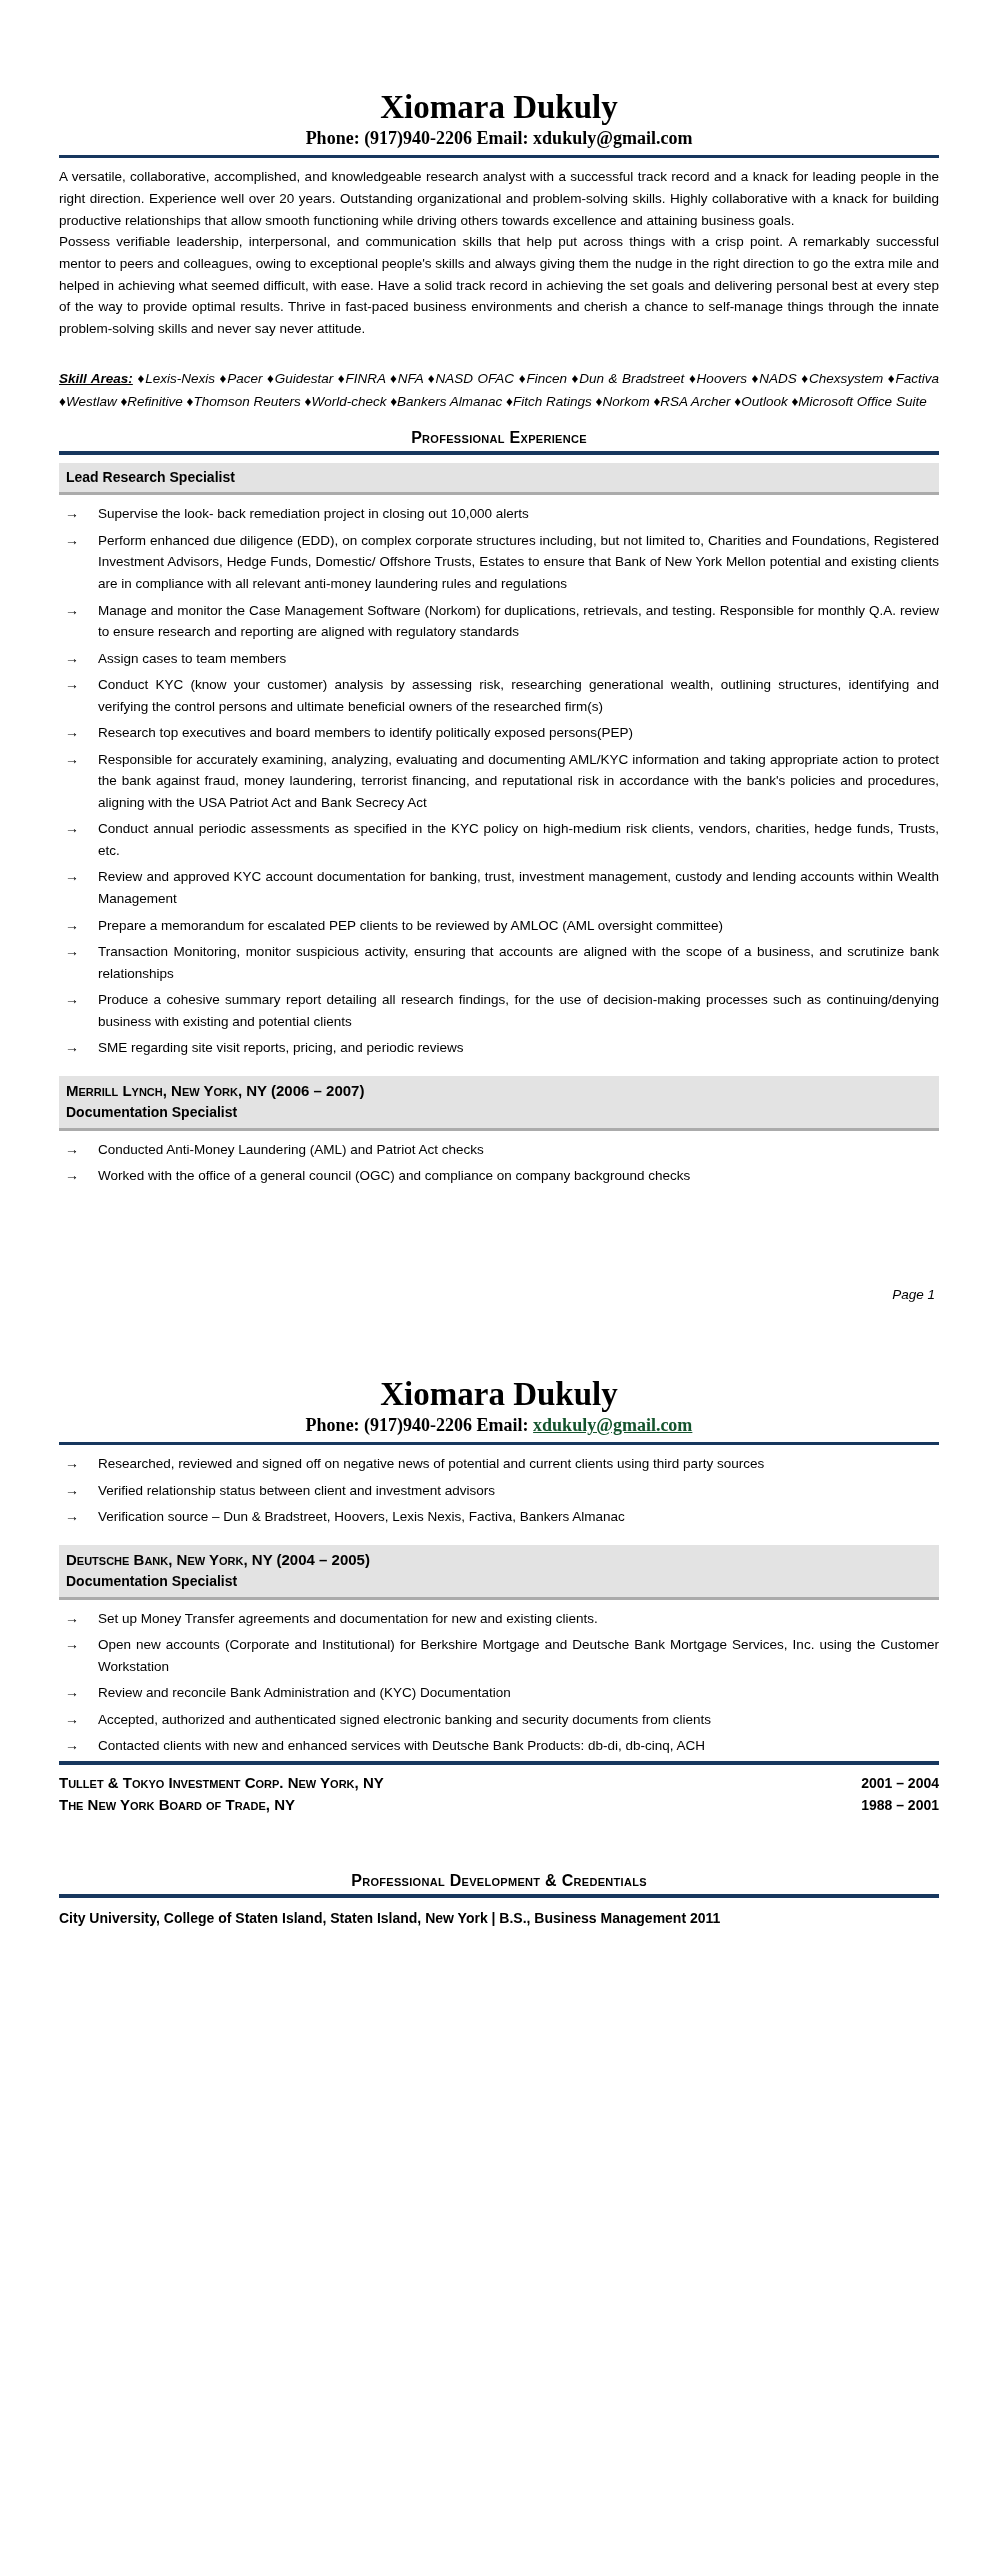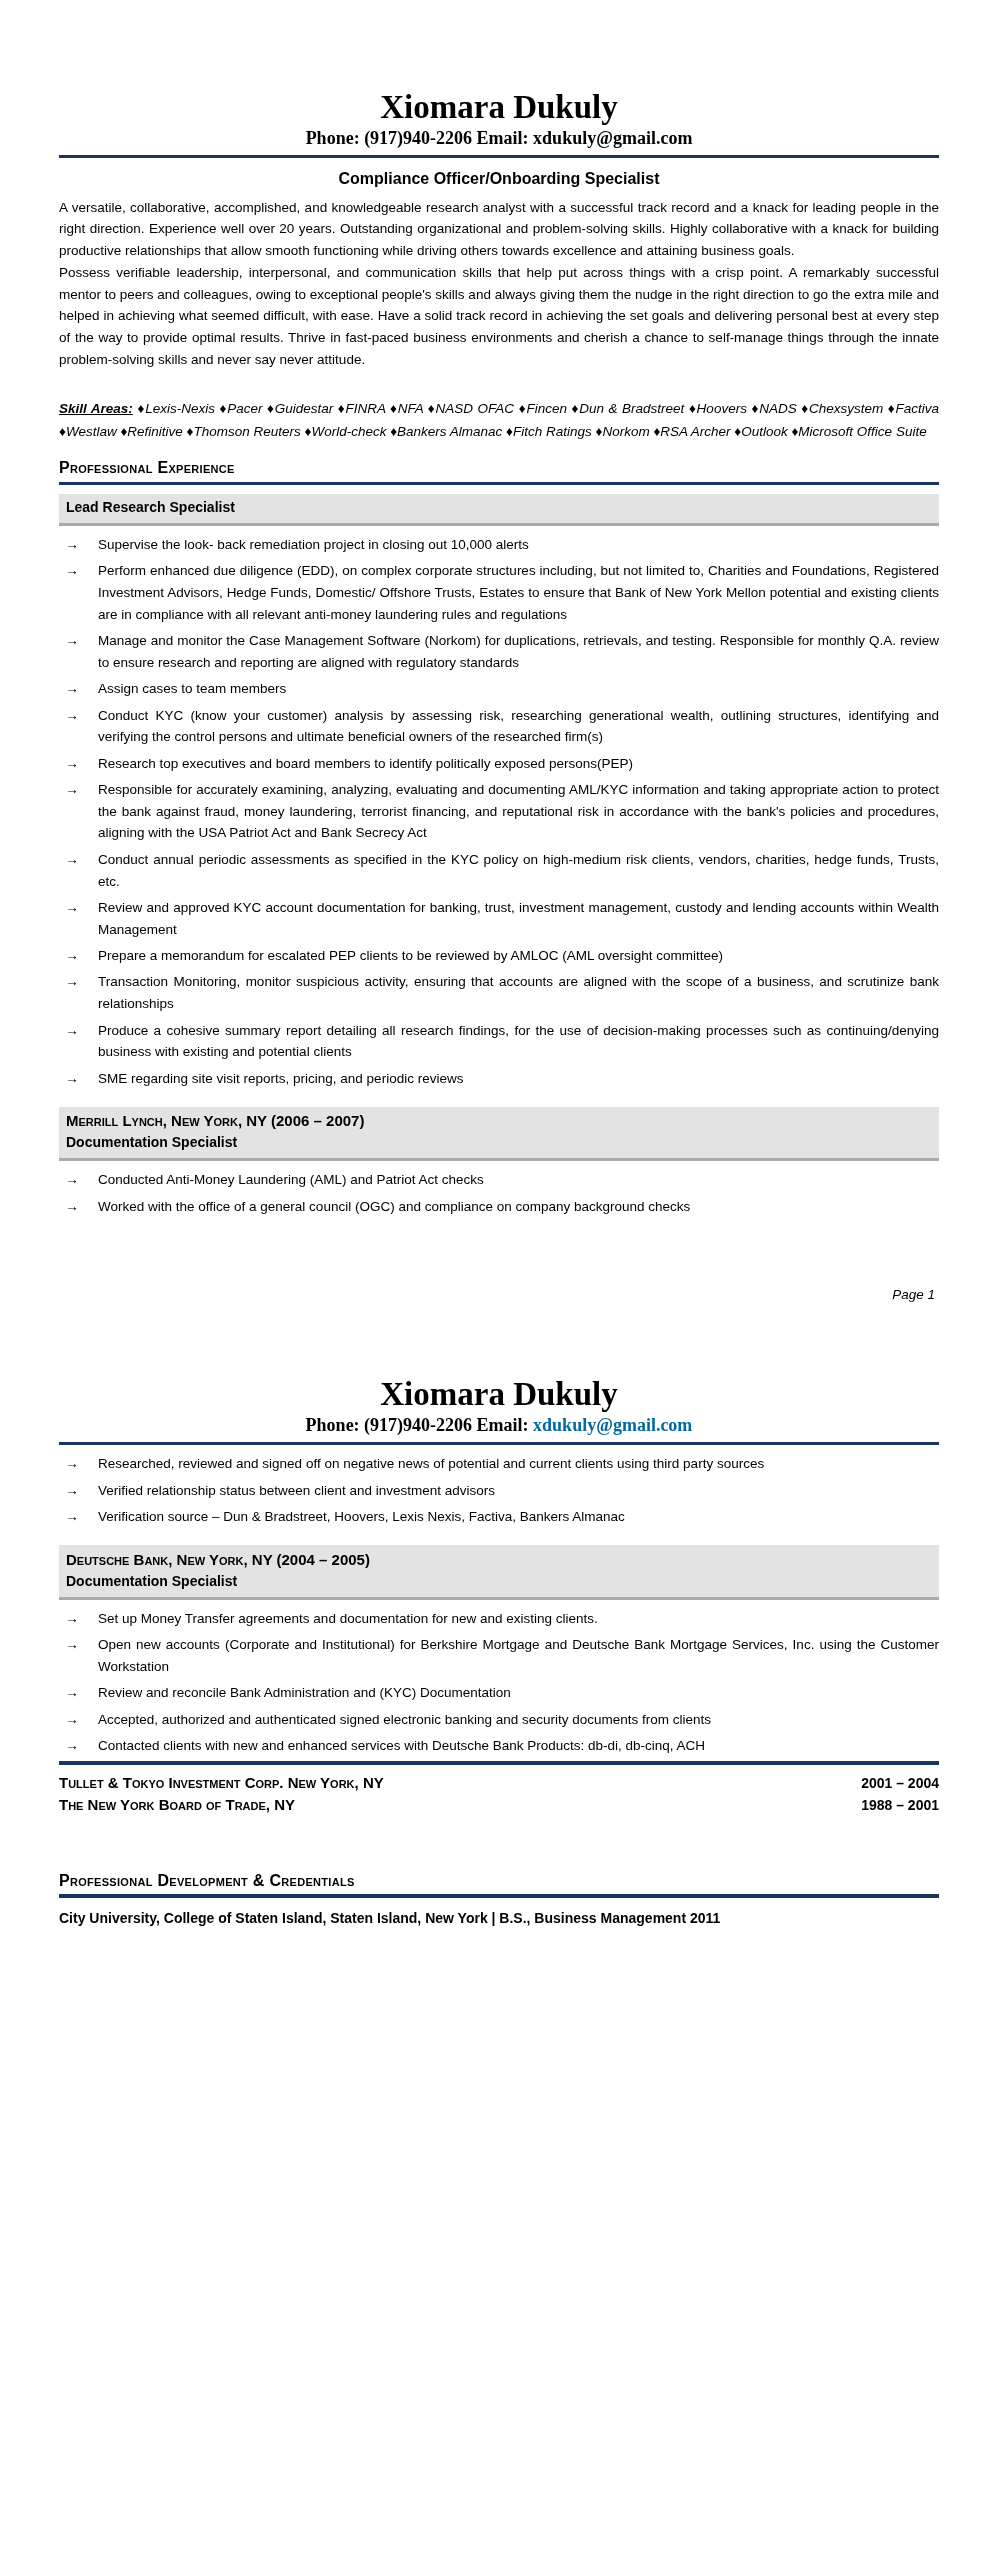--- a/index.html
+++ b/index.html
@@ -4,29 +4,29 @@
 <style>
   html,body{margin:0;padding:0;background:#ffffff;}
   body{width:995px;font-family:"Liberation Sans",sans-serif;color:#000;}
   .page{position:relative;width:995px;height:1288px;box-sizing:border-box;
         padding:0 56px 0 59px;overflow:hidden;background:#fff;margin-top:40px;}
   .name{margin:0;font-family:"Liberation Serif",serif;font-weight:700;
         font-size:33px;line-height:36px;text-align:center;}
   .pt1{padding-top:49px;} .pt2{padding-top:8.2px;}
   .contact{font-family:"Liberation Serif",serif;font-weight:700;
         font-size:18px;line-height:26px;text-align:center;}
-  .contact a{color:#0369a1;cursor:pointer;}
+  .contact a{color:#14532d;text-decoration:underline;cursor:pointer;}
   .rule{height:3.5px;background:#17375E;margin-top:3.5px;}
   .role{font-weight:700;font-size:16px;line-height:20px;text-align:center;margin-top:10.5px;}
   .summary p{margin:0;font-size:13.5px;line-height:21.7px;text-align:justify;}
   .summary p.first{margin-top:8.2px;}
   .skills{margin-top:27px;font-style:italic;font-size:13.5px;line-height:23px;text-align:justify;}
   .skills .lbl{font-weight:700;text-decoration:underline;}
   .sechead{margin-top:15px;font-weight:700;font-size:16px;line-height:20px;
-        font-variant:small-caps;letter-spacing:0.3px;}
+        text-align:center;font-variant:small-caps;letter-spacing:0.3px;}
   .jobbox{margin-top:8.2px;background:#E3E3E3;border-bottom:3.5px solid #ABABAB;
         padding:3.5px 7px 4.7px;}
   .jobbox.spaced{margin-top:17.6px;}
   .co{font-weight:700;font-size:15px;line-height:22px;font-variant:small-caps;}
   .jt{font-weight:700;font-size:14px;line-height:21px;}
   ul.bullets{list-style:none;margin:8.2px 0 0;padding:0;}
   ul.bullets li{position:relative;padding-left:39px;margin-bottom:4.7px;
         font-size:13.5px;line-height:21.7px;text-align:justify;}
   ul.bullets .arrow{position:absolute;left:5.9px;top:0;font-size:14px;}
   .prow{display:flex;justify-content:space-between;align-items:flex-end;line-height:22px;}
@@ -41,21 +41,20 @@
 </style>
 </head>
 <body>
 
 <div>
 
   <div class="page">
     <h1 class="name pt1">Xiomara Dukuly</h1>
     <div class="contact">Phone: (917)940-2206 Email: xdukuly@gmail.com</div>
     <div class="rule"></div>
-    <div class="role">Compliance Officer/Onboarding Specialist</div>
 
     <div class="summary">
       <p class="first">A versatile, collaborative, accomplished, and knowledgeable research analyst with a successful track record and a knack for leading people in the right direction. Experience well over 20 years. Outstanding organizational and problem-solving skills. Highly collaborative with a knack for building productive relationships that allow smooth functioning while driving others towards excellence and attaining business goals.</p>
       <p>Possess verifiable leadership, interpersonal, and communication skills that help put across things with a crisp point. A remarkably successful mentor to peers and colleagues, owing to exceptional people's skills and always giving them the nudge in the right direction to go the extra mile and helped in achieving what seemed difficult, with ease. Have a solid track record in achieving the set goals and delivering personal best at every step of the way to provide optimal results. Thrive in fast-paced business environments and cherish a chance to self-manage things through the innate problem-solving skills and never say never attitude.</p>
     </div>
 
     <div class="skills">
       <span class="lbl">Skill Areas:</span>
       <span>♦Lexis-Nexis ♦Pacer ♦Guidestar ♦FINRA ♦NFA ♦NASD OFAC ♦Fincen ♦Dun &amp; Bradstreet ♦Hoovers ♦NADS ♦Chexsystem ♦Factiva ♦Westlaw ♦Refinitive ♦Thomson Reuters ♦World-check ♦Bankers Almanac ♦Fitch Ratings ♦Norkom ♦RSA Archer ♦Outlook ♦Microsoft Office Suite</span>
     </div>

